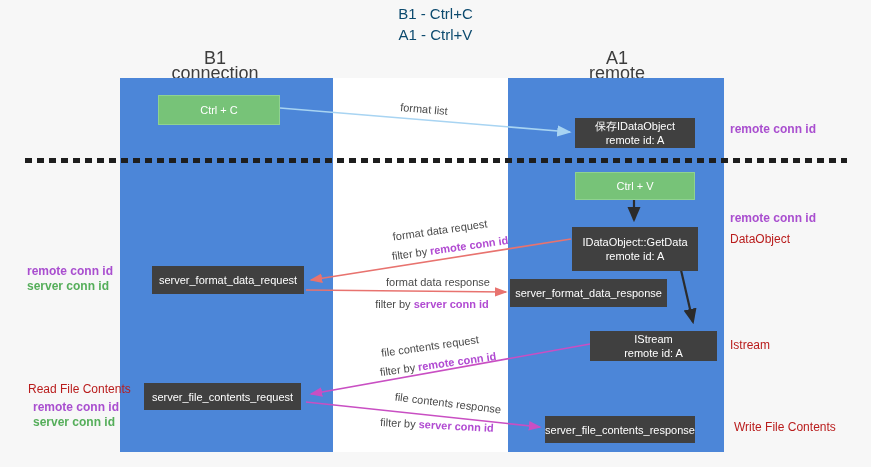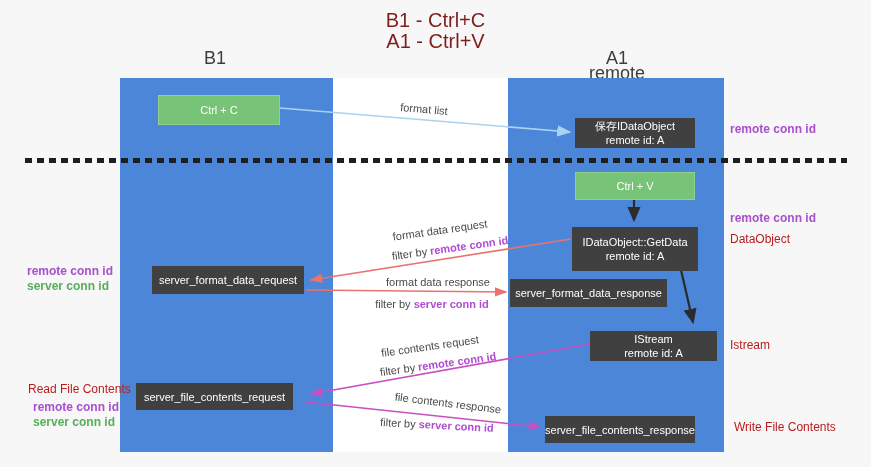--- a/index.html
+++ b/index.html
@@ -1,18 +1,18 @@
 <!DOCTYPE html>
 <html><head>
 <meta charset="utf-8">
 <style>
   html,body{margin:0;padding:0;background:#f7f7f7;font-family:"Liberation Sans",sans-serif;}
   .canvas{position:relative;width:871px;height:467px;background:#f7f7f7;overflow:hidden;}
   .abs{position:absolute;}
-  .title{left:0;right:0;top:10px;text-align:center;font-size:20px;line-height:21px;color:#7f1d1d;}
+  .title{left:0;right:0;top:3px;text-align:center;font-size:15px;line-height:21px;color:#0c4a6e;}
   .lifeline-header{font-size:18px;line-height:15px;color:#3d3d3d;text-align:center;width:120px;margin-left:-60px;}
   .lane-white{left:333px;top:78px;width:175px;height:374px;background:#ffffff;}
   .col{top:78px;width:213px;height:374px;background:#4c86d8;}
   .col-left{left:120px;}
   .col-right{left:508px;width:216px;}
   .dashed-line{left:25px;top:158px;width:822px;height:5px;
     background:repeating-linear-gradient(90deg,#1e1e1e 0 7px,transparent 7px 12px);}
   svg.overlay{left:0;top:0;width:871px;height:467px;pointer-events:none;}
   .box{color:#fff;text-align:center;font-size:11px;line-height:14px;display:flex;flex-direction:column;justify-content:center;white-space:nowrap;}
   .box.green{background:#77c378;border:1px solid #8fd290;}
@@ -30,20 +30,21 @@
 
 <div class="canvas">
 
   <div class="abs title">
     <div>B1 - Ctrl+C</div>
     <div>A1 - Ctrl+V</div>
   </div>
 
   <div class="abs lifeline-header" style="left:215px;top:51px;">
     <div>B1</div>
+    <div>connection</div>
   </div>
   <div class="abs lifeline-header" style="left:617px;top:51px;">
     <div>A1</div>
     <div>remote</div>
   </div>
 
   <div class="abs lane-white"></div>
   <div class="abs col col-left"></div>
   <div class="abs col col-right"></div>
 
@@ -72,21 +73,21 @@
     <line x1="590" y1="344" x2="311" y2="394" stroke="#c94fc3" stroke-width="1.6" marker-end="url(#m-mag)"></line>
     <line x1="306" y1="402" x2="540" y2="427" stroke="#c94fc3" stroke-width="1.6" marker-end="url(#m-mag)"></line>
   </svg>
 
   <div class="abs box orange" style="left:152px;top:266px;width:152px;height:28px;">
     <div>server_format_data_request</div>
   </div>
   <div class="abs box green" style="left:158px;top:95px;width:120px;height:28px;">
     <div>Ctrl + C</div>
   </div>
-  <div class="abs box orange" style="left:136px;top:383px;width:157px;height:27px;">
+  <div class="abs box orange" style="left:144px;top:383px;width:157px;height:27px;">
     <div>server_file_contents_request</div>
   </div>
 
   <div class="abs box orange" style="left:575px;top:118px;width:120px;height:30px;">
     <div>保存IDataObject</div>
     <div class="l2">remote id: A</div>
   </div>
   <div class="abs box green" style="left:575px;top:172px;width:118px;height:26px;">
     <div>Ctrl + V</div>
   </div>

